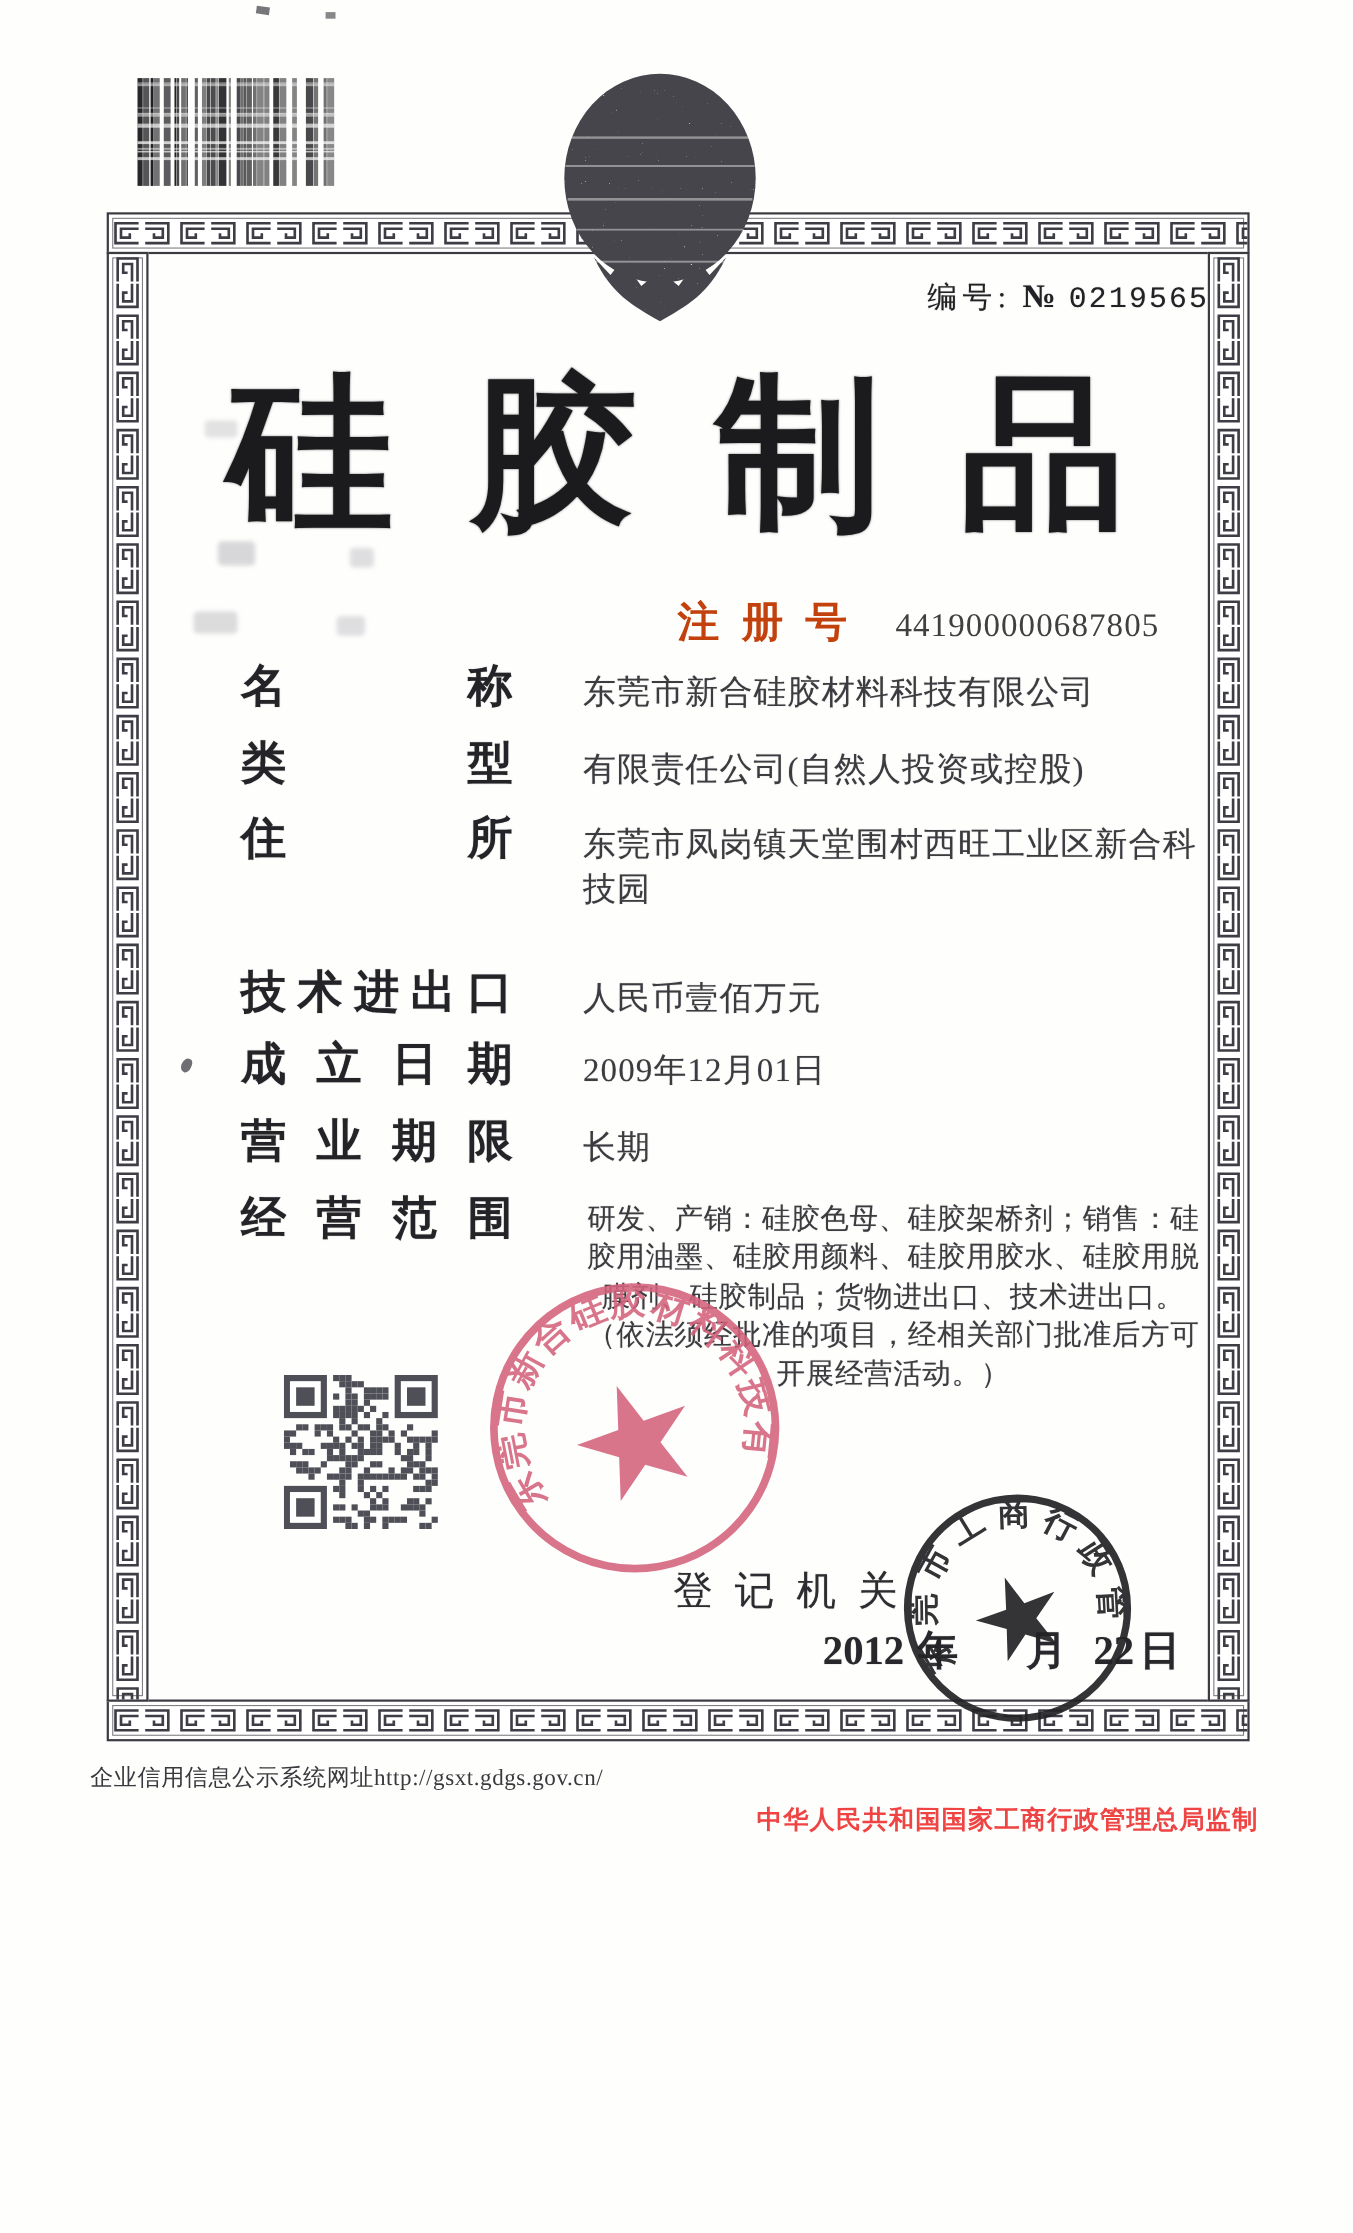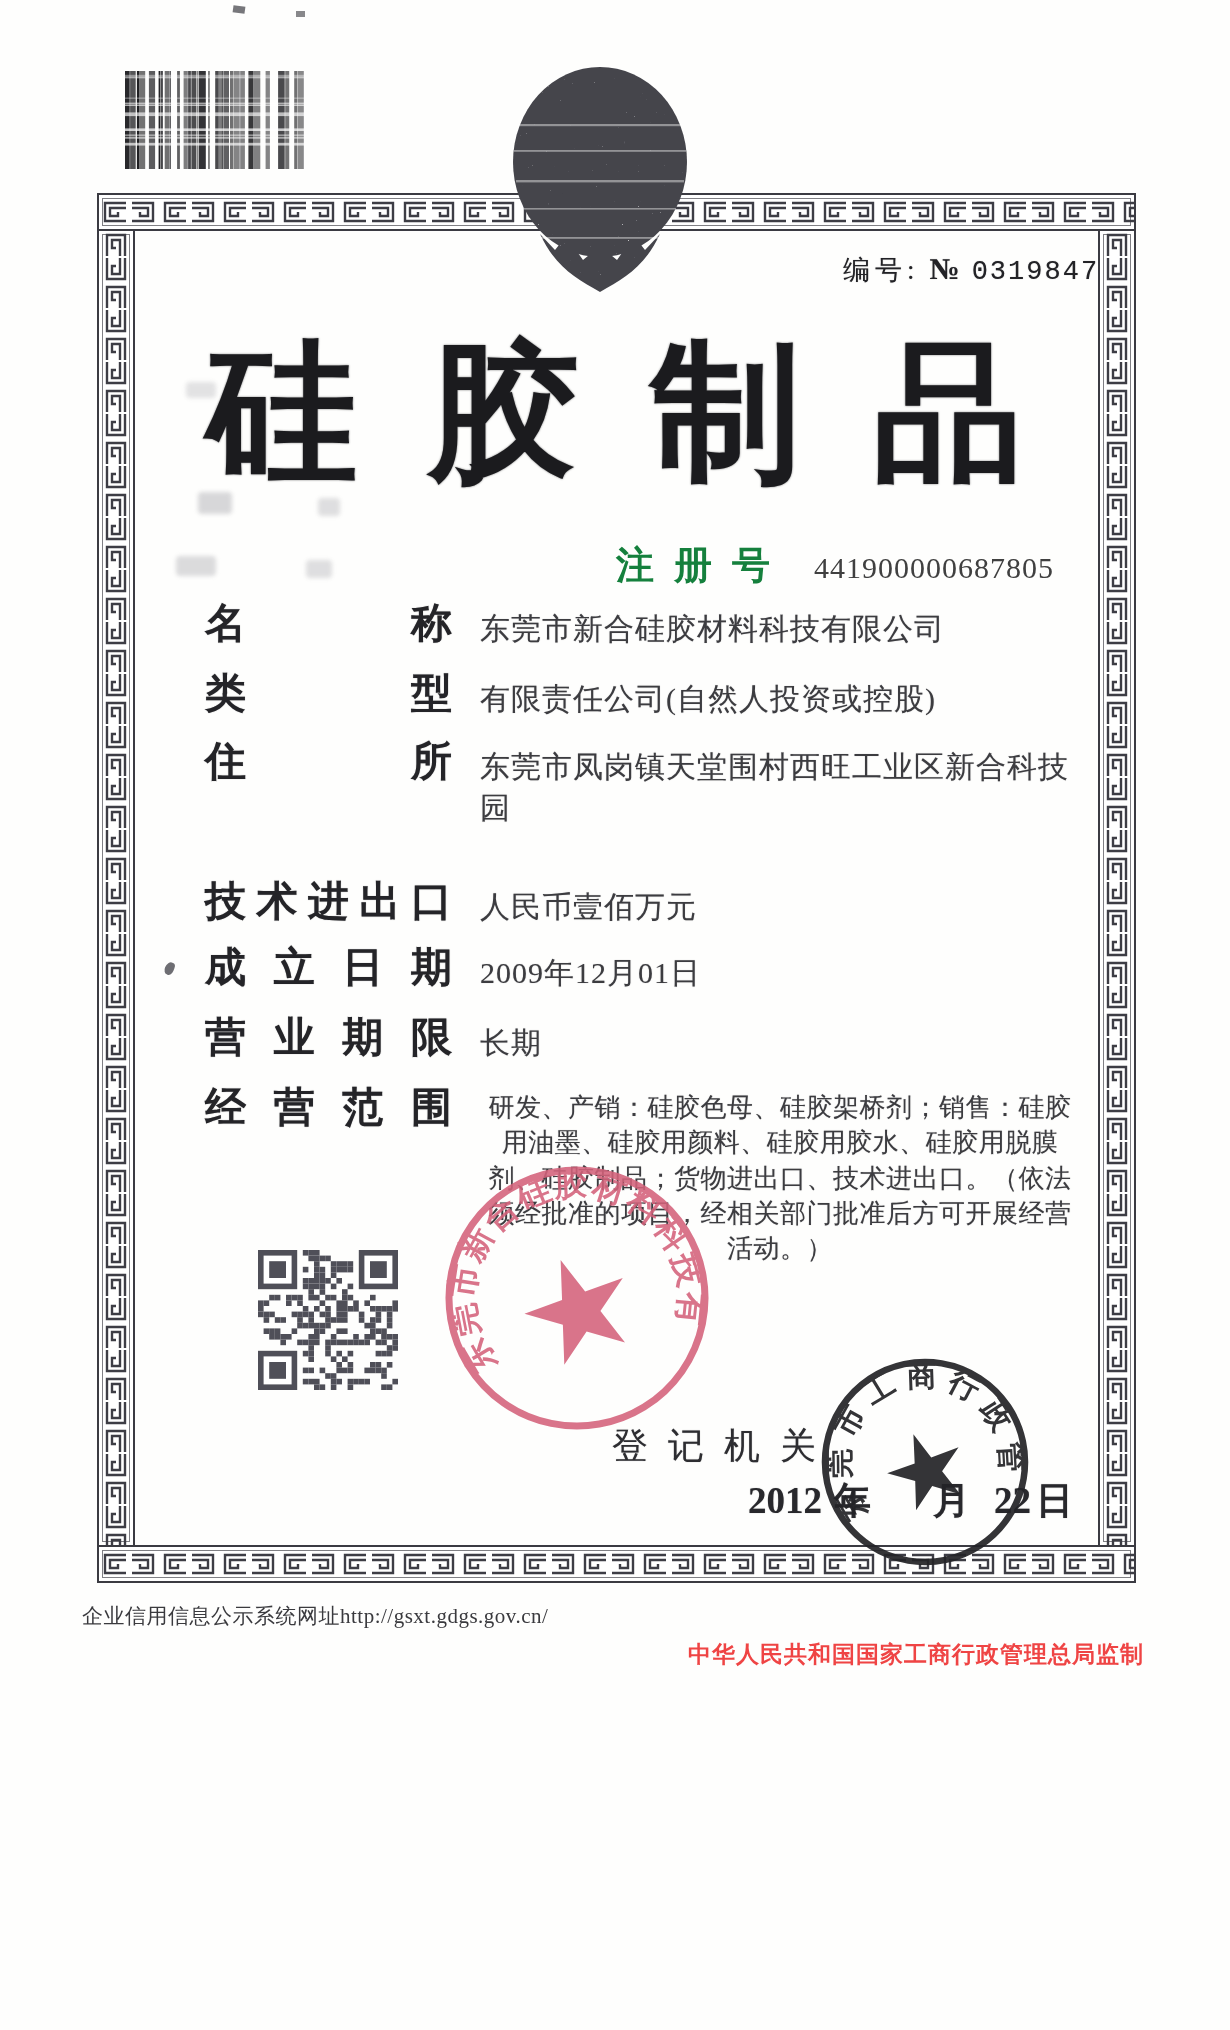--- a/index.html
+++ b/index.html
@@ -28,25 +28,25 @@
   .serial{left:843px;top:252px;z-index:3;font-size:27px;color:#222226;white-space:nowrap;
           text-shadow:0 0 1px rgba(30,30,30,.4);}
   .serial .pfx{letter-spacing:5px;}
   .serial .nosym{font-weight:bold;font-size:30px;margin:0 12px 0 10px;}
   .serial .num{font-family:"Liberation Mono","DejaVu Sans Mono",monospace;letter-spacing:2px;font-size:27px;}
   .title{position:absolute;left:0;right:0;top:330px;margin:0;text-align:center;z-index:3;
          font-family:"Liberation Sans","DejaVu Sans",sans-serif;font-weight:900;font-size:150px;
          letter-spacing:72px;padding-left:72px;color:#1b1b1e;line-height:1.1;
          text-shadow:0 0 2px rgba(25,25,28,.65);}
   .regline{left:616px;top:540px;z-index:3;white-space:nowrap;}
-  .regline .rl{font-size:38px;font-weight:600;letter-spacing:20px;color:#15803d;}
+  .regline .rl{font-size:38px;font-weight:600;letter-spacing:20px;color:#c2410c;}
   .regline .rv{font-size:30px;margin-left:24px;color:#404040;letter-spacing:1px;}
 
   
-  .frow{position:absolute;left:205px;width:875px;display:flex;z-index:3;}
+  .frow{position:absolute;left:219px;width:875px;display:flex;z-index:3;gap:36px;}
   .f-label{width:247px;flex:0 0 247px;font-size:41px;font-weight:600;line-height:1.15;color:#242428;
            text-align:justify;text-align-last:justify;text-justify:inter-character;
            text-shadow:0 0 1px rgba(25,25,28,.45);}
   .f-value{margin-left:28px;padding-top:9px;font-size:30px;color:#3c3c40;letter-spacing:1px;
            text-shadow:0 0 1px rgba(40,40,44,.35);}
   .frow.scope .f-value{width:600px;font-size:26px;line-height:1.36;padding-top:6px;letter-spacing:.5px;text-align:center;}
 
   
   #qrcode{left:258px;top:1250px;z-index:3;}
   #companySeal{left:437px;top:1158px;z-index:4;}
@@ -675,21 +675,21 @@
     <g fill="#ffffff" opacity="0.42">
       <rect x="24" y="62" width="164" height="2.2"></rect>
       <rect x="20" y="88" width="172" height="1.8"></rect>
       <rect x="22" y="118" width="168" height="2.4"></rect>
       <rect x="30" y="146" width="152" height="1.6"></rect>
       <rect x="44" y="175" width="124" height="1.8"></rect>
     </g>
   </svg>
 
   <div class="serial abs">
-    <span class="pfx">编号:</span><span class="nosym">№</span><span class="num">0319847</span>
+    <span class="pfx">编号:</span><span class="nosym">№</span><span class="num">0219565</span>
   </div>
 
   <h1 class="title">硅胶制品</h1>
 
   <div class="regline abs">
     <span class="rl">注册号</span><span class="rv">441900000687805</span>
   </div>
 
   <div class="frow" style="top:600px">
     <div class="f-label">名称</div>

